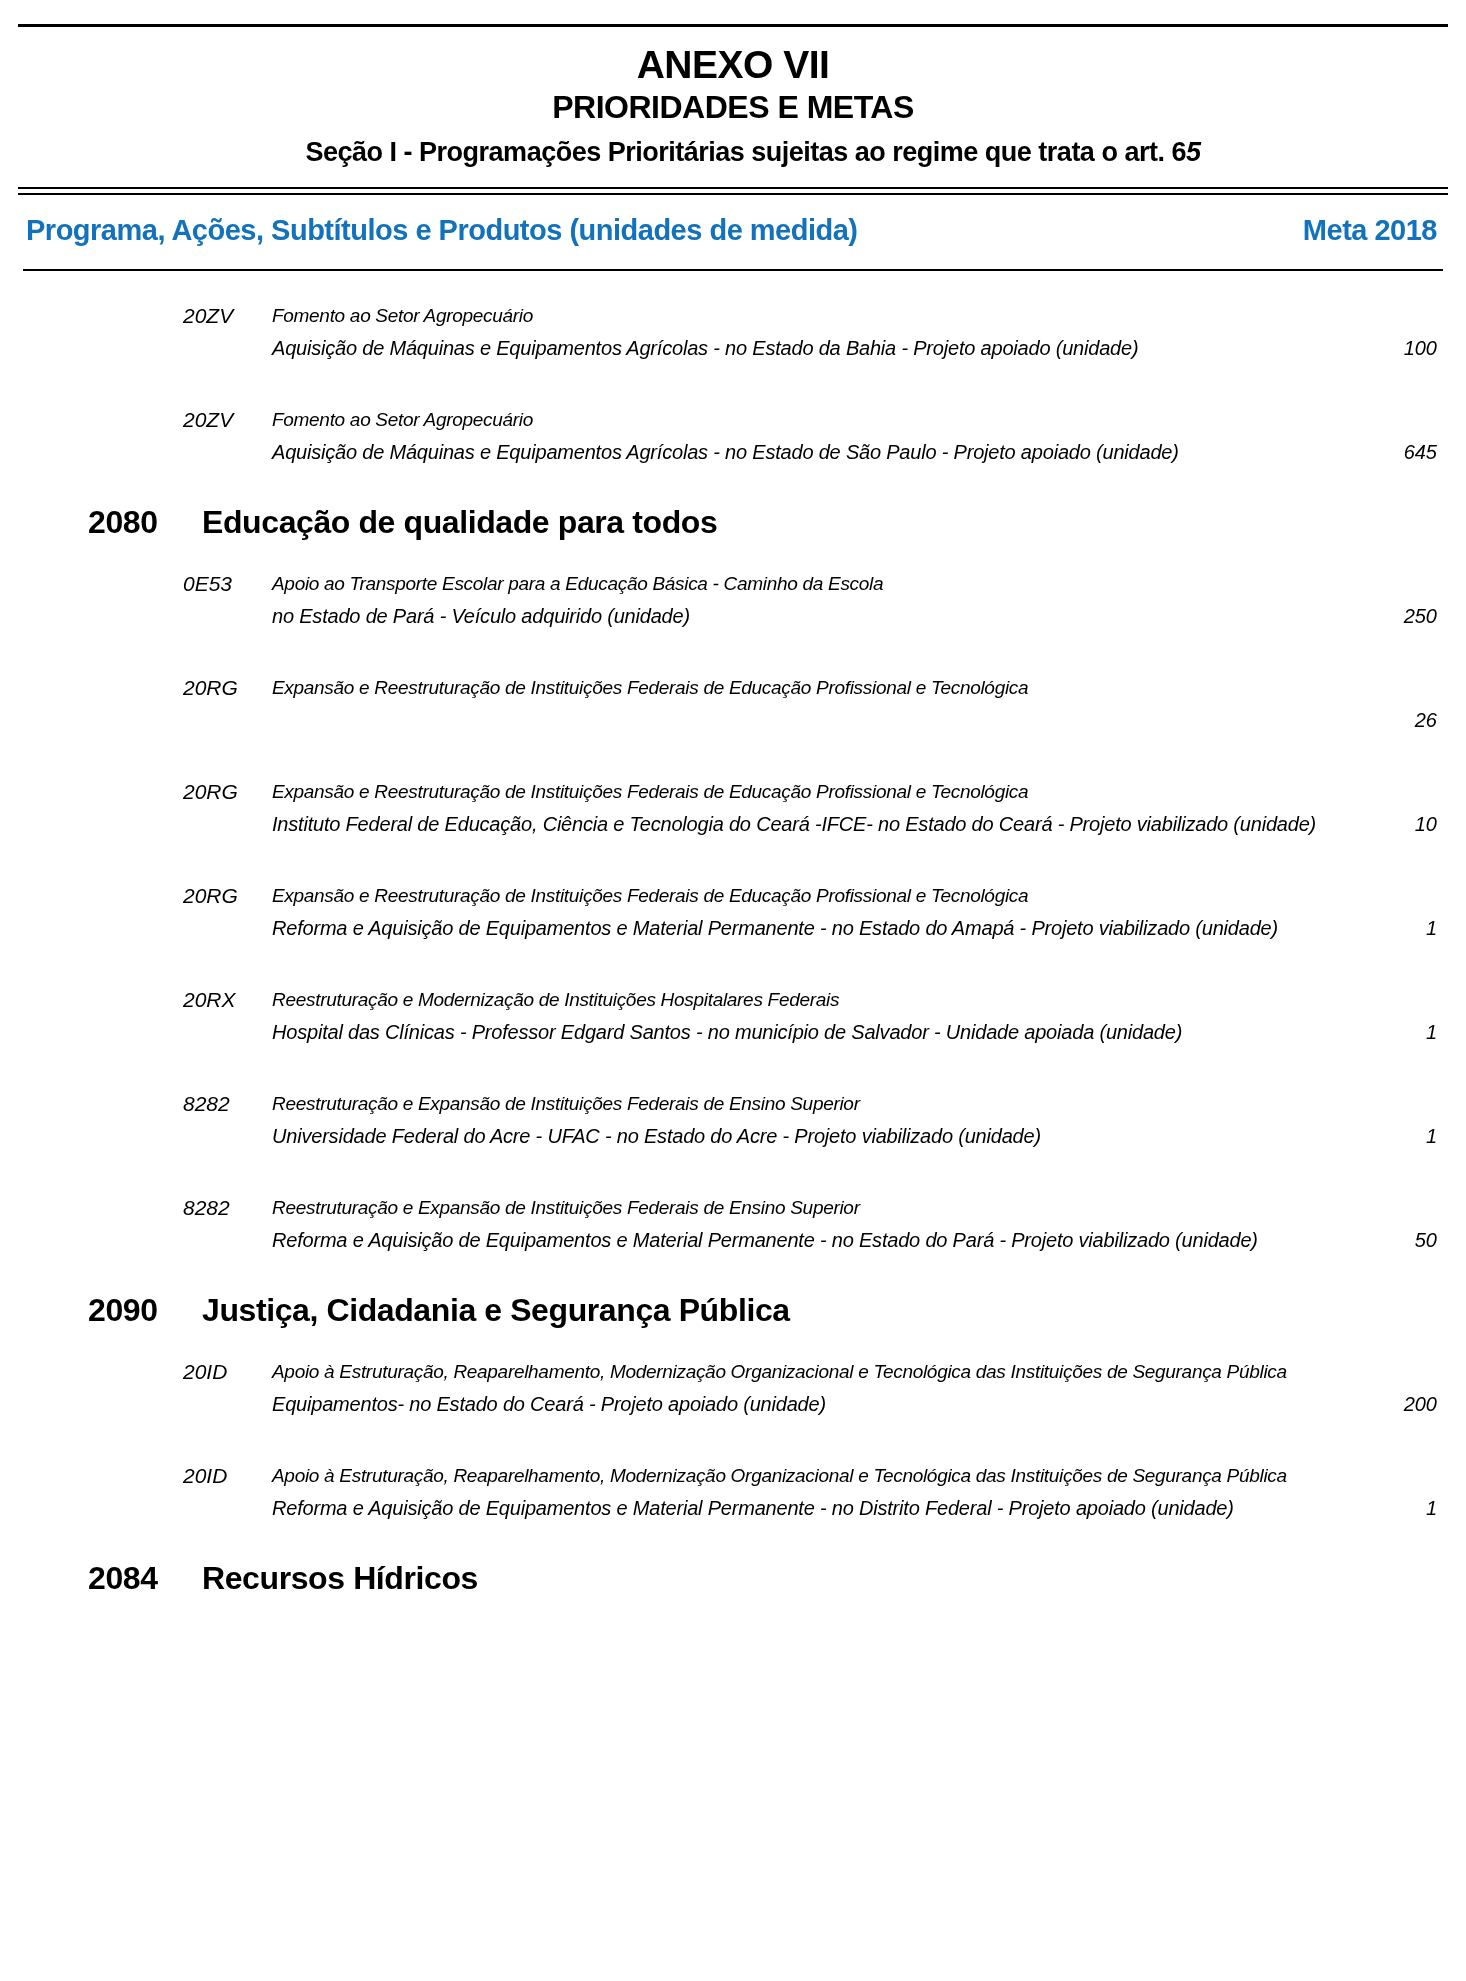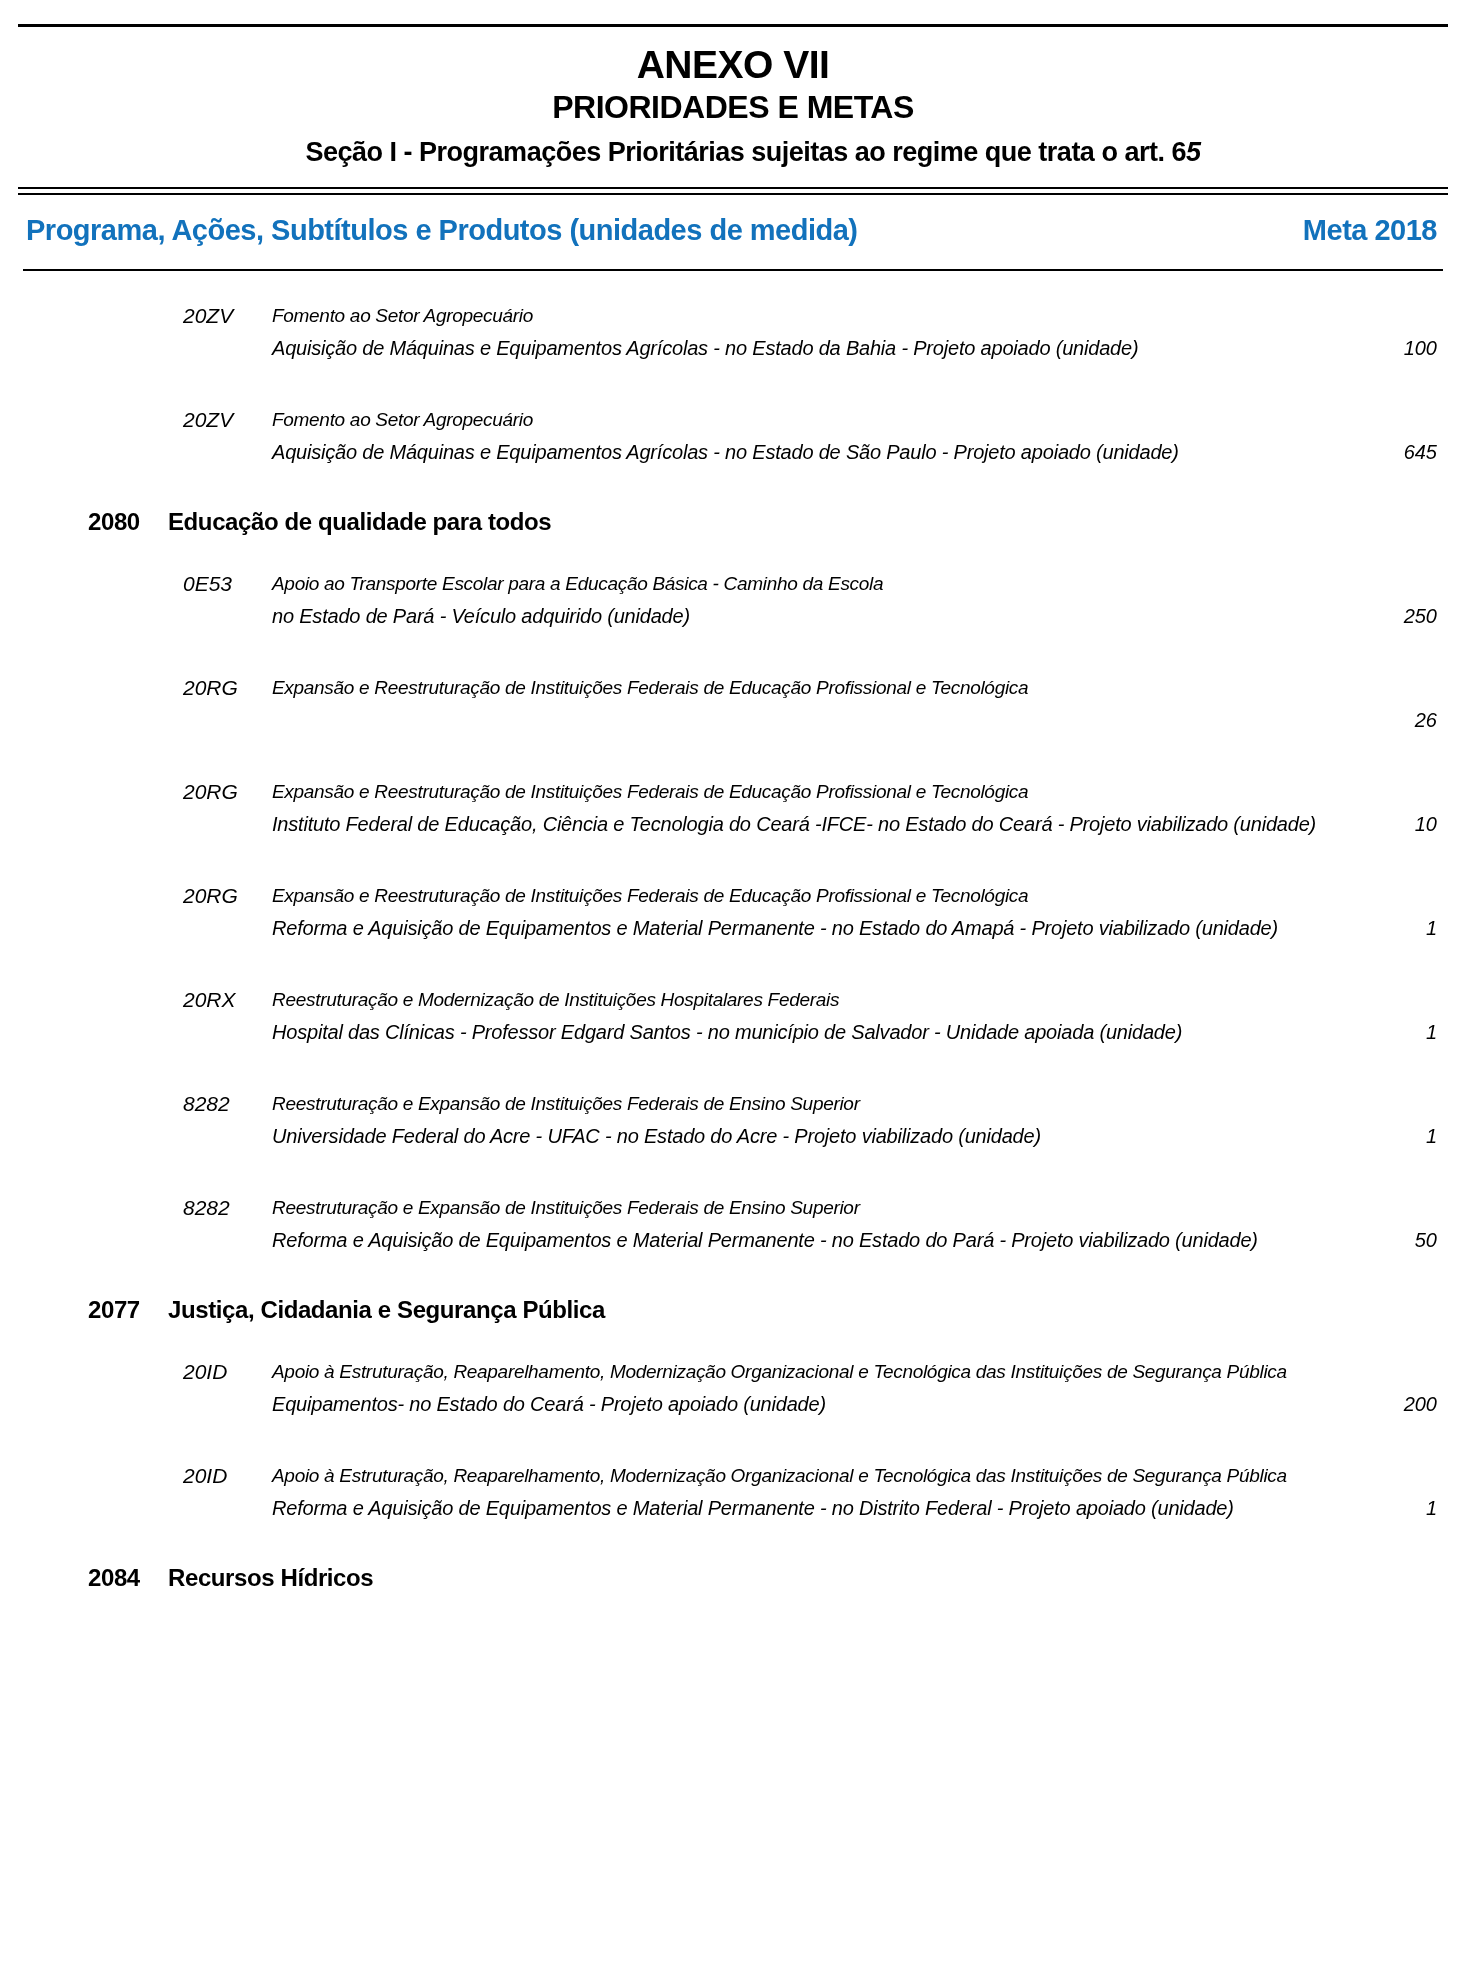--- a/index.html
+++ b/index.html
@@ -74,22 +74,23 @@
   .ameta {
     flex: 1 0 45px; text-align: right;
     font-style: italic; font-size: 20px; line-height: 30px;
     white-space: nowrap;
   }
 
   .row.program {
     display: grid;
     grid-template-columns: 80px 1fr;
     margin: 10px 29px 30px 88px;
-    font-weight: bold; font-size: 24px; line-height: 30px;
+    font-weight: bold; font-size: 32px; line-height: 30px;
     letter-spacing: -0.4px;
+    gap: 34px;
   }
 </style>
 </head>
 <body>
 
 <div class="rule-top"></div>
 
 <div class="annex-title">ANEXO VII</div>
 <div class="doc-subtitle">PRIORIDADES E METAS</div>
 <div class="section-heading"><span>Seção I - Programações Prioritárias sujeitas ao regime que trata o art. 6</span><span class="it5">5</span></div>
@@ -202,21 +203,21 @@
     <div class="abody">
       <div class="atitle">Reestruturação e Expansão de Instituições Federais de Ensino Superior</div>
       <div class="subrow">
         <div class="asub">Reforma e Aquisição de Equipamentos e Material Permanente - no Estado do Pará - Projeto viabilizado (unidade)</div>
         <div class="ameta">50</div>
       </div>
     </div>
   </div>
 
   <div class="row program">
-    <div class="pcode">2077</div>
+    <div class="pcode">2090</div>
     <div class="ptitle">Justiça, Cidadania e Segurança Pública</div>
   </div>
 
   <div class="row action">
     <div class="acode">20ID</div>
     <div class="abody">
       <div class="atitle">Apoio à Estruturação, Reaparelhamento, Modernização Organizacional e Tecnológica das Instituições de Segurança Pública</div>
       <div class="subrow">
         <div class="asub">Equipamentos- no Estado do Ceará - Projeto apoiado (unidade)</div>
         <div class="ameta">200</div>

